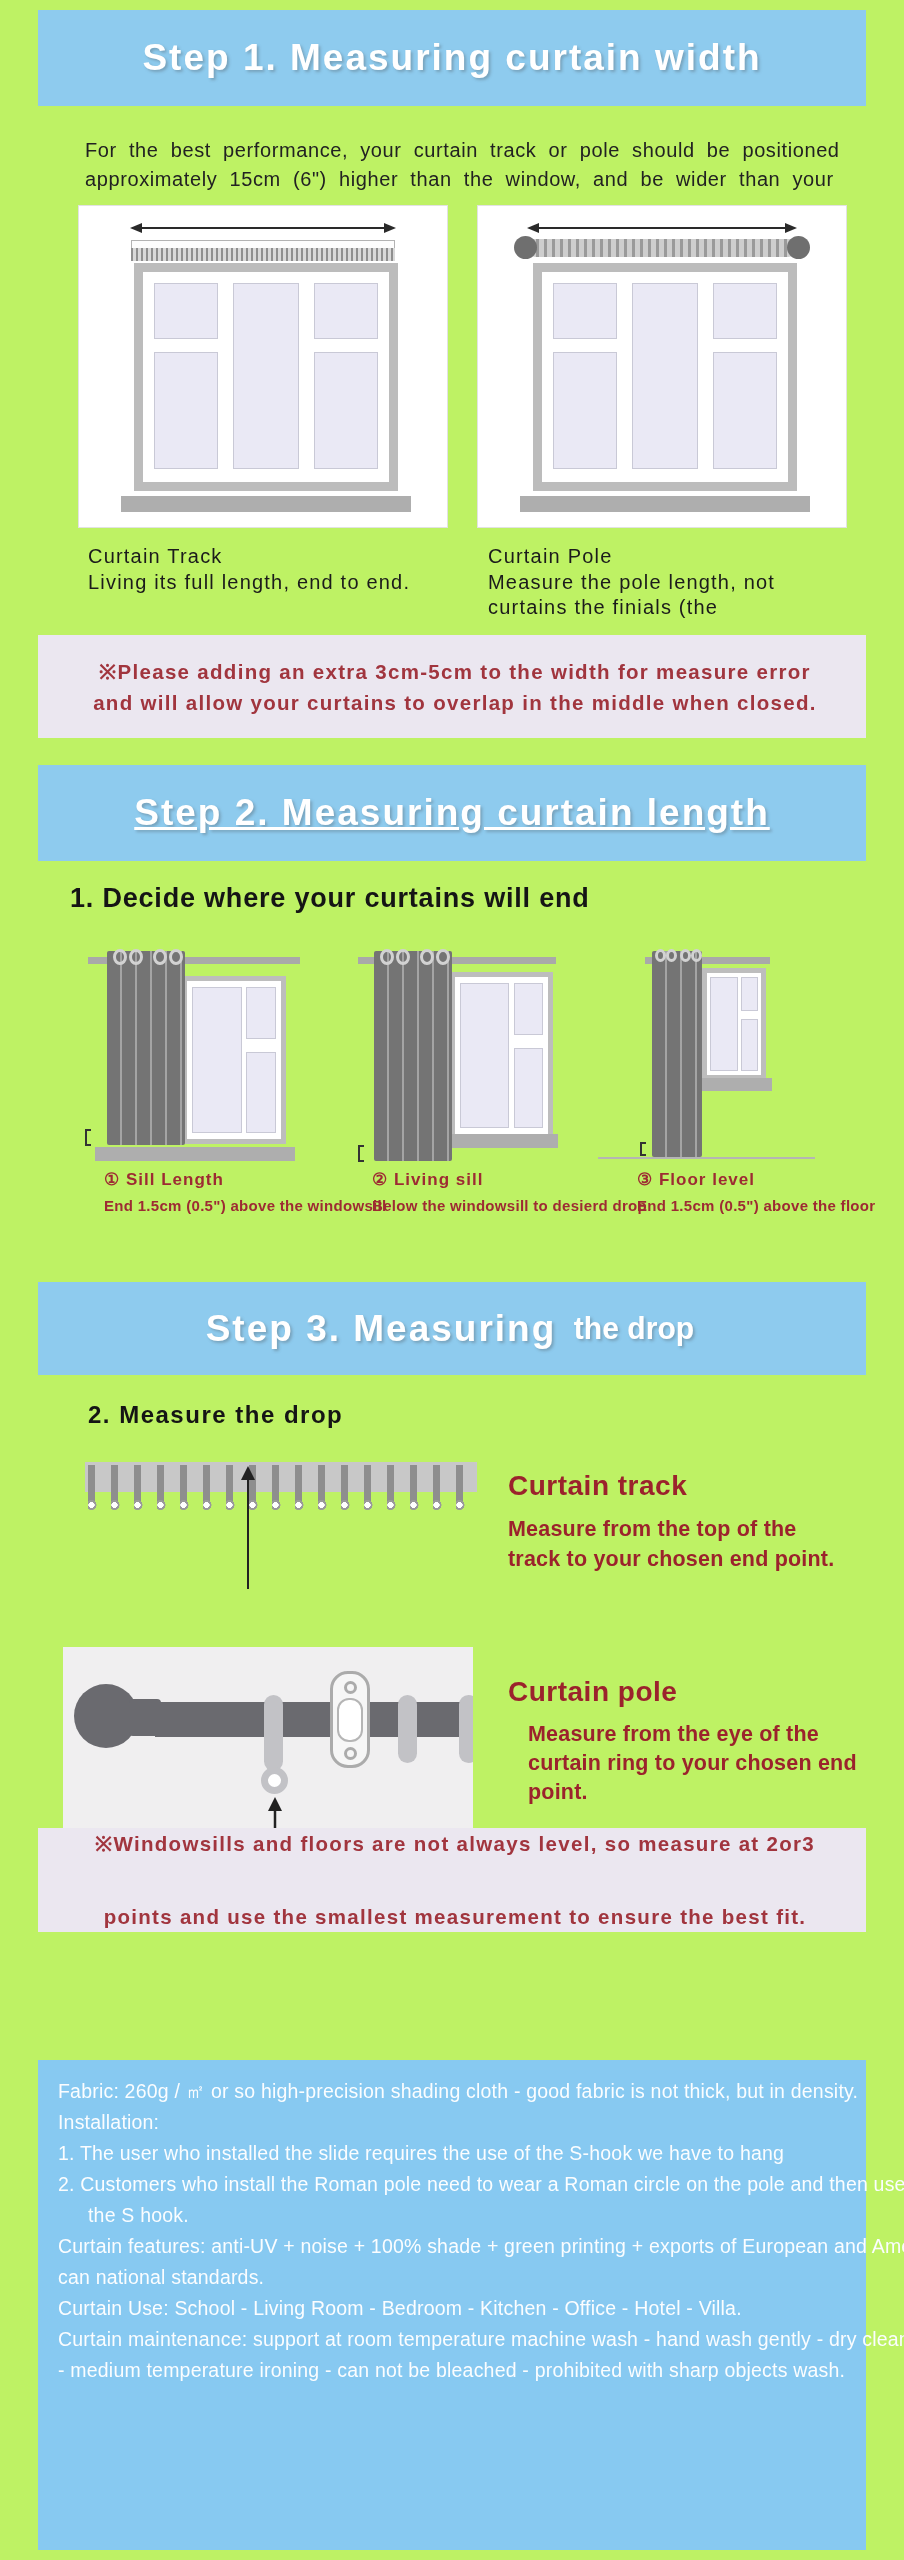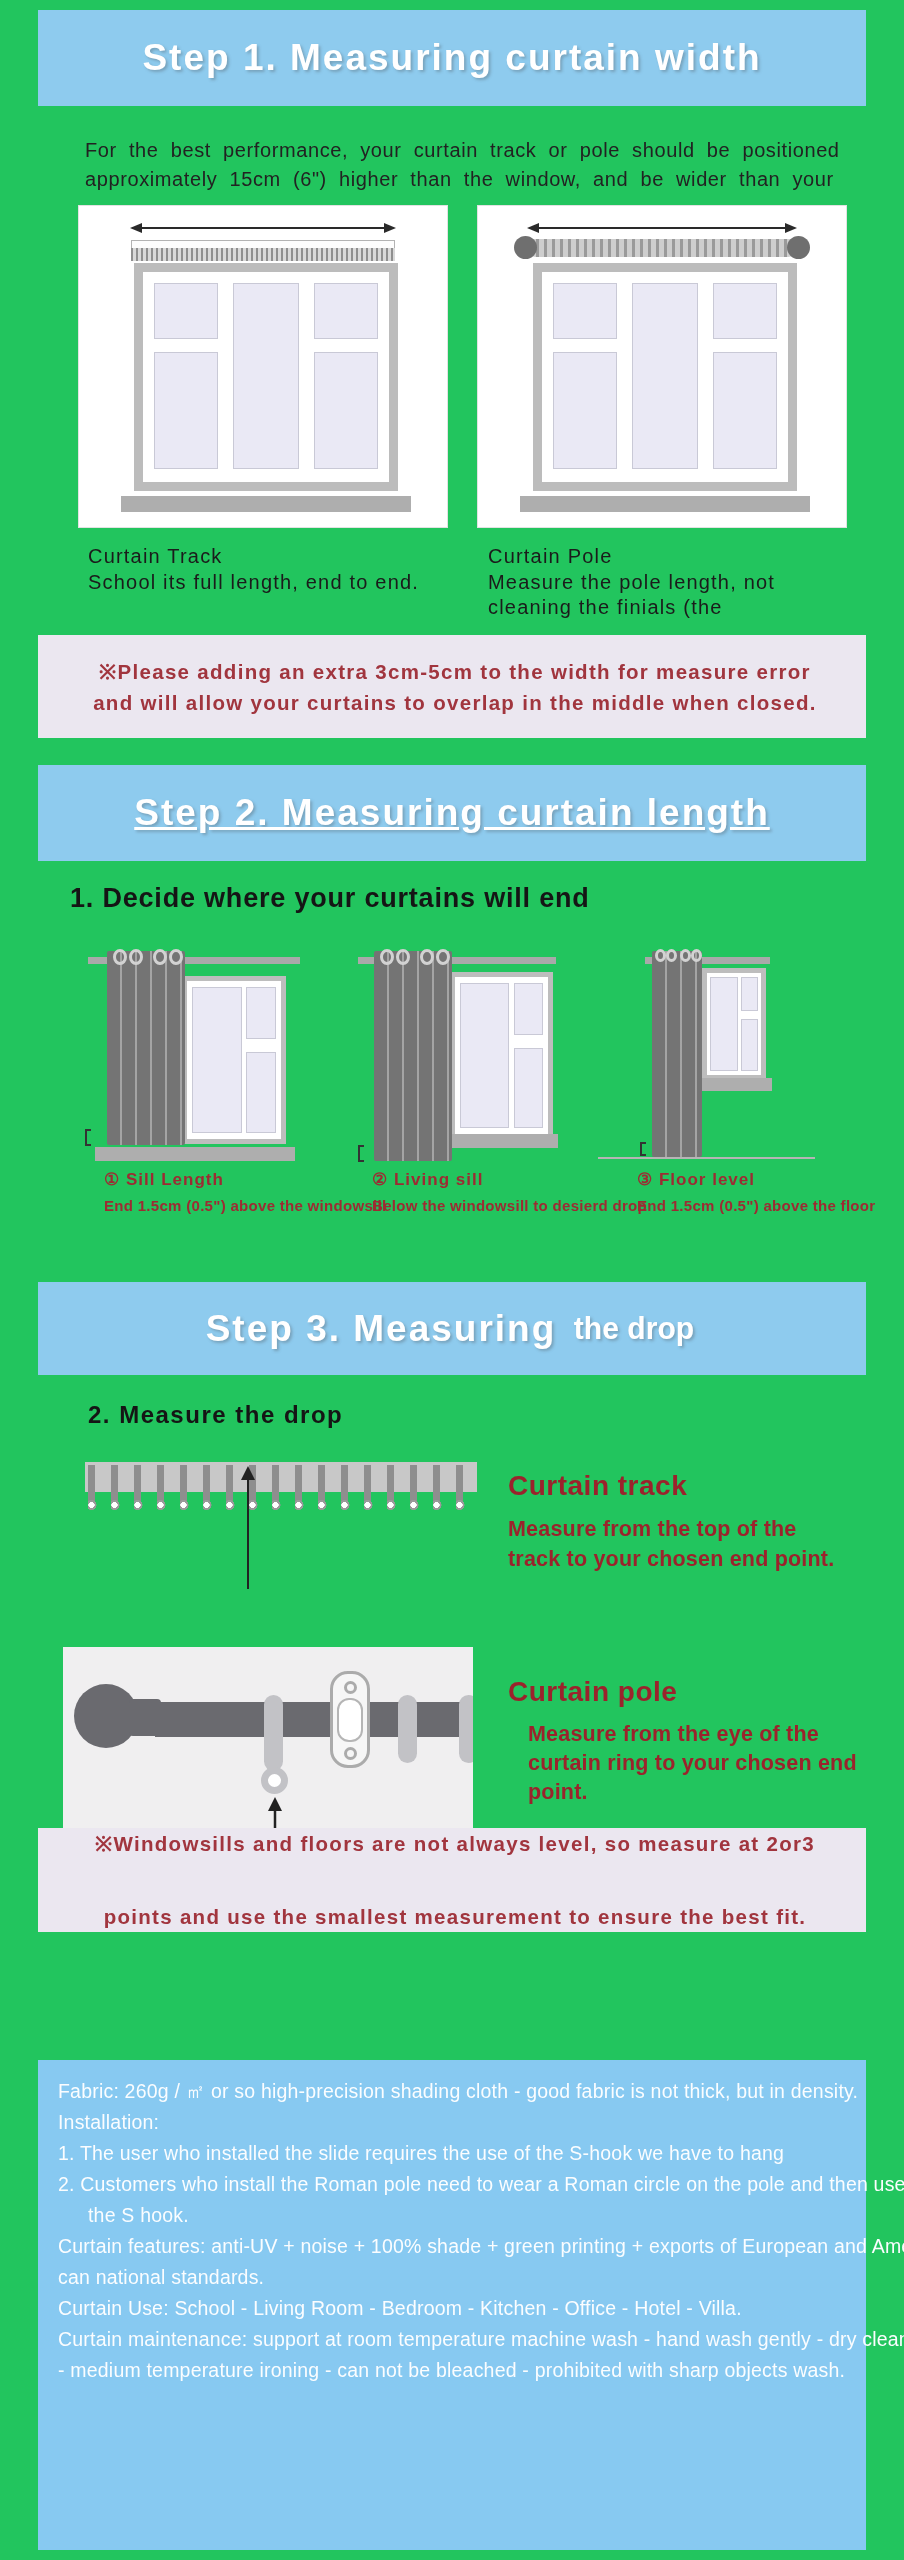--- a/index.html
+++ b/index.html
@@ -1,19 +1,19 @@
 <!DOCTYPE html>
 <html style="--header_blue: #8ecbee; --details_blue: #87c9f1; --note_bg: #ebe7f0; --note_red: #a1353e; --label_red: #9d2b33; --heading_red: #9b232c;"><head>
 <meta charset="utf-8">
 <style>
   * { box-sizing: border-box; margin: 0; padding: 0; }
   html,body { background:#ffffff; }
   .page {
     position: relative; width: 904px; height: 2560px; margin: 0 auto;
-    background: #22c55e; overflow: hidden;
+    background: #bef264; overflow: hidden;
     font-family: "Liberation Sans", sans-serif;
   }
   .abs { position: absolute; }
 
   
   .hdr {
     position: absolute; left: 38px; width: 828px; height: 96px;
     background: var(--header_blue, #8ecbee);
     color: #ffffff; font-weight: bold; font-size: 37px; letter-spacing: 2px;
     display: flex; align-items: center; justify-content: center;
@@ -171,26 +171,26 @@
         <div class="pane pane-m"></div>
         <div class="pane pane-rt"></div>
         <div class="pane pane-rb"></div>
       </div>
     </div>
     <div class="sill"></div>
   </div>
 
   <div class="cap" style="left:88px; top:544px;">
     <div>Curtain Track</div>
-    <div>School its full length, end to end.</div>
+    <div>Living its full length, end to end.</div>
   </div>
   <div class="cap" style="left:488px; top:544px;">
     <div>Curtain Pole</div>
     <div>Measure the pole length, not</div>
-    <div>cleaning the finials (the</div>
+    <div>curtains the finials (the</div>
   </div>
 
   <div class="note" style="top:635px; height:103px;">
     <div>※Please adding an extra 3cm-5cm to the width for measure error</div>
     <div>and will allow your curtains to overlap in the middle when closed.</div>
   </div>
 
   <div class="hdr" style="top:765px;text-decoration:underline;">
     <span>Step 2. Measuring curtain length</span>
   </div>

